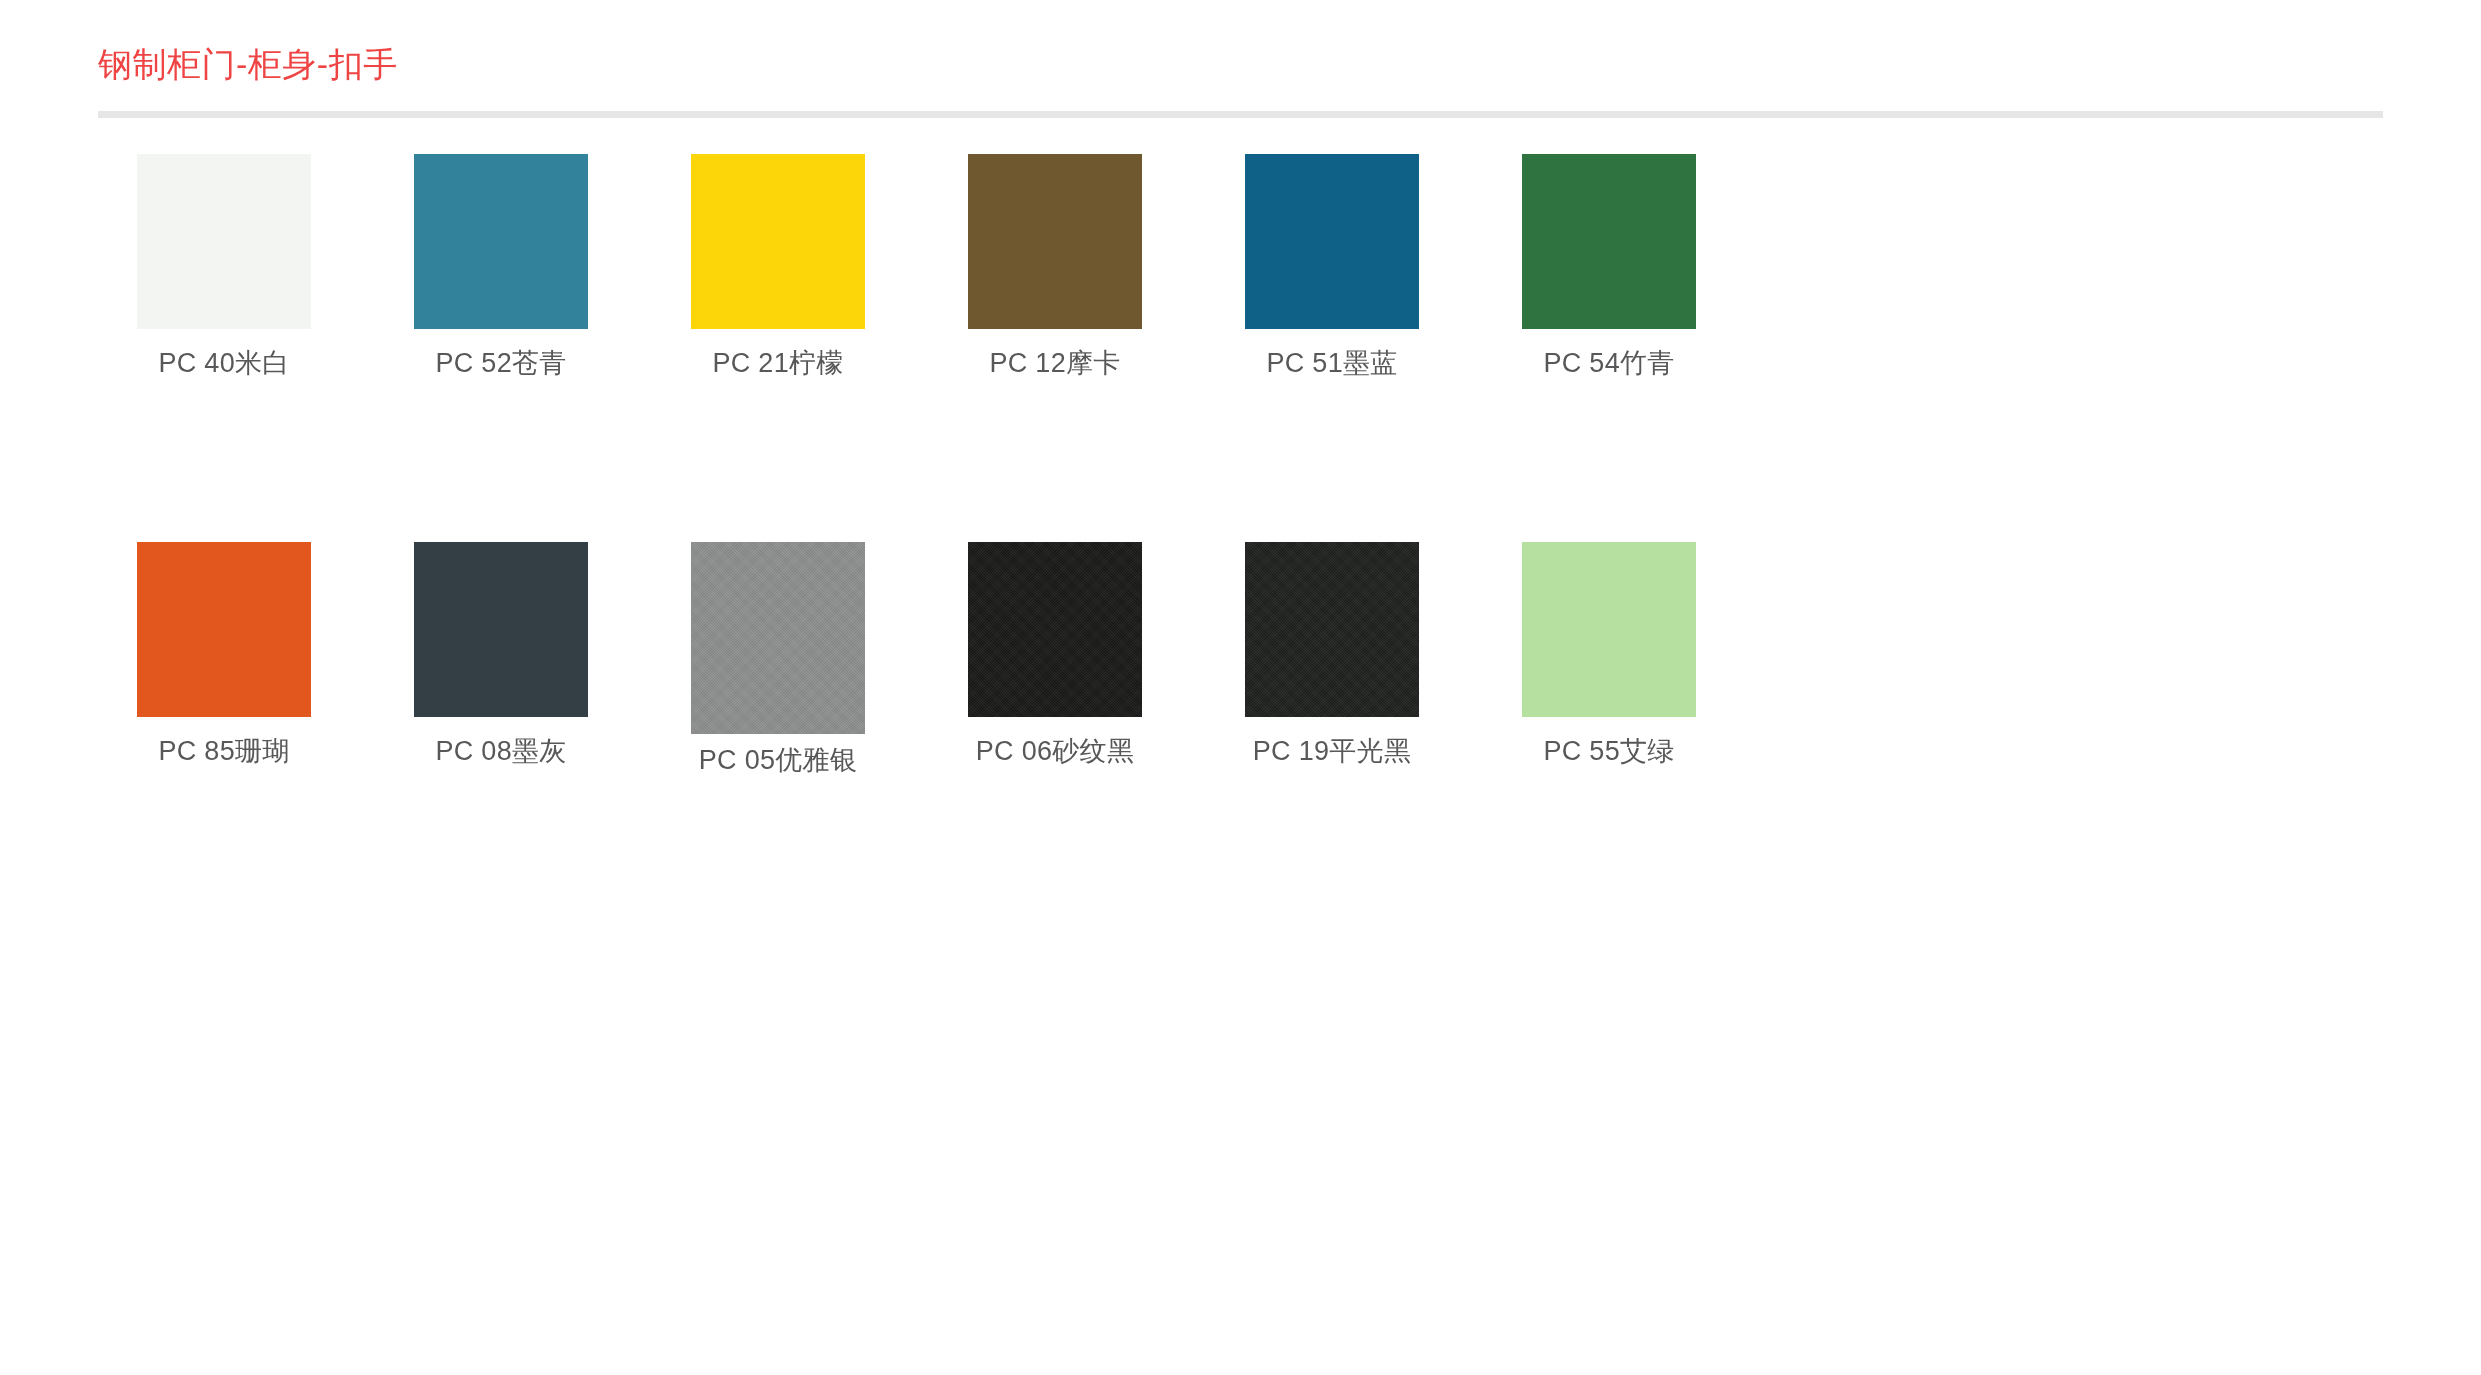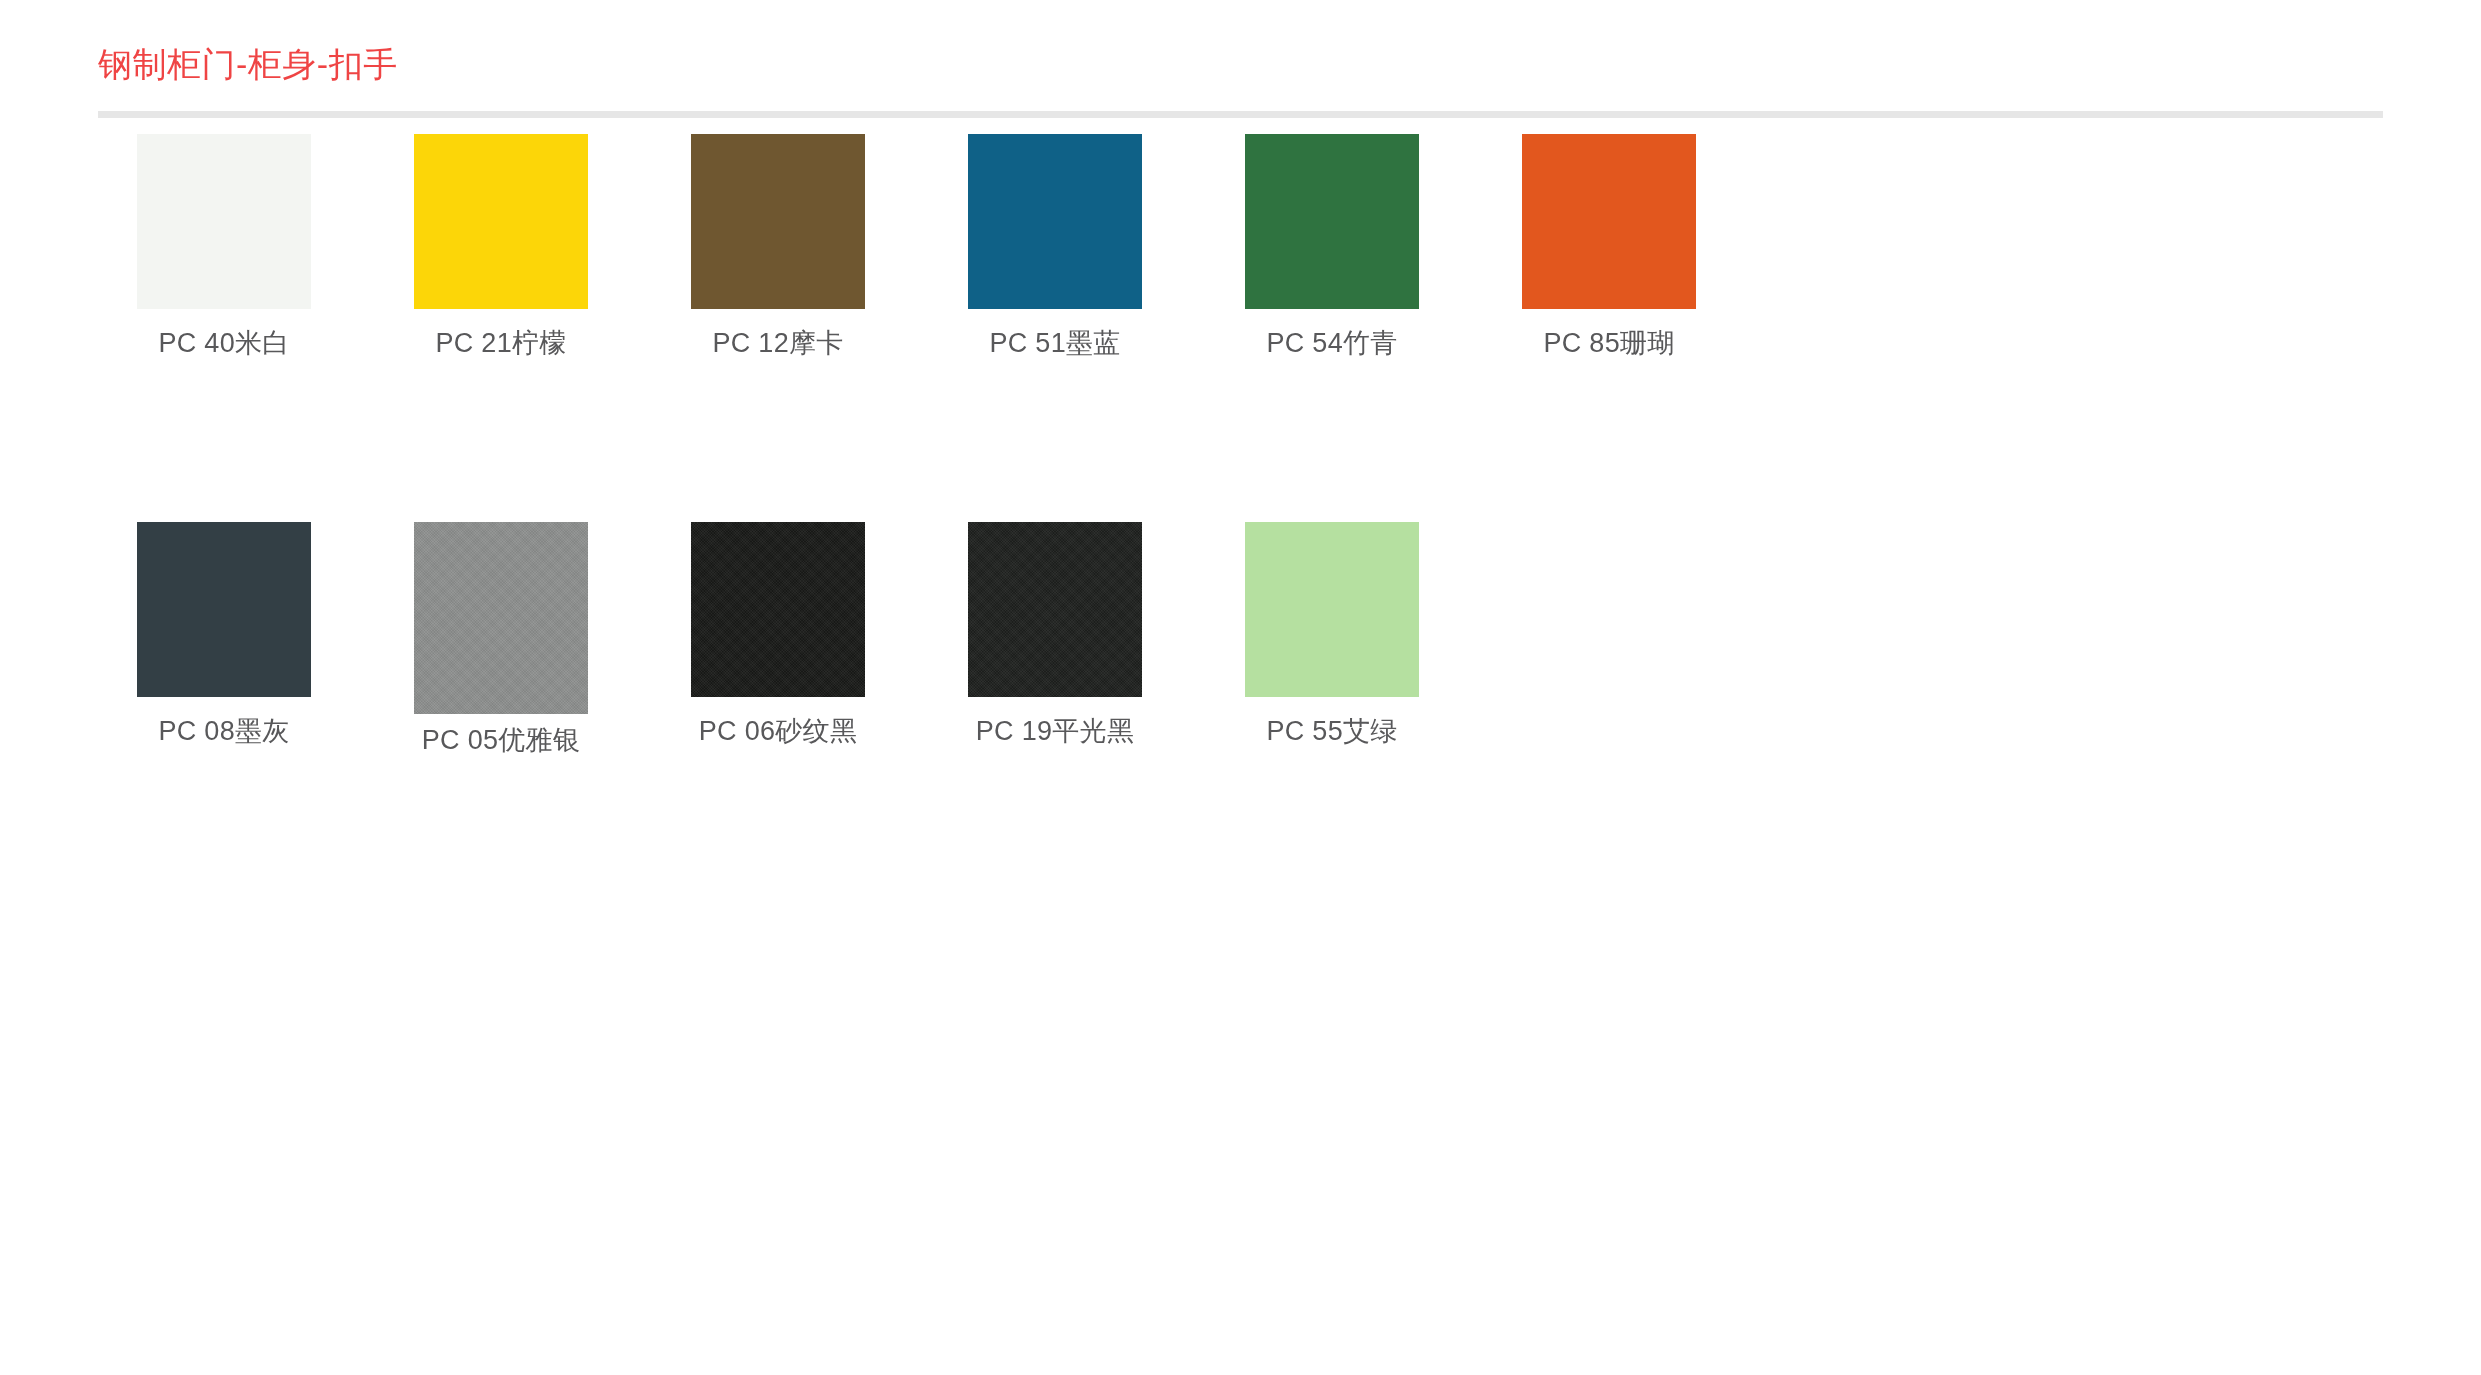--- a/index.html
+++ b/index.html
@@ -36,21 +36,21 @@
   .title-divider {
     margin: 26px 98px 0 98px;
     height: 7px;
     background: #e6e6e6;
     border: none;
   }
 
   
   .swatch-grid {
     margin: 0;
-    padding: 16px 0 0 0;
+    padding: 36px 0 0 0;
     display: grid;
     grid-template-columns: repeat(6, 252px);
     column-gap: 25px;
     row-gap: 0;
     justify-content: start;
     padding-left: 98px;
   }
 
   .swatch-cell {
     width: 252px;
@@ -111,20 +111,24 @@
     <h1 class="page-title">钢制柜门-柜身-扣手</h1>
   </div>
   <hr class="title-divider">
 
   <div class="swatch-grid">
       <div class="swatch-cell">
         <div class="swatch-chip" style="background-color: rgb(243, 245, 242);"></div>
         <div class="swatch-label">PC 40米白</div>
       </div>
       <div class="swatch-cell">
+        <div class="swatch-chip" style="background-color: rgb(49, 130, 154);"></div>
+        <div class="swatch-label">PC 52苍青</div>
+      </div>
+      <div class="swatch-cell">
         <div class="swatch-chip" style="background-color: rgb(252, 214, 8);"></div>
         <div class="swatch-label">PC 21柠檬</div>
       </div>
       <div class="swatch-cell">
         <div class="swatch-chip" style="background-color: rgb(111, 87, 48);"></div>
         <div class="swatch-label">PC 12摩卡</div>
       </div>
       <div class="swatch-cell">
         <div class="swatch-chip" style="background-color: rgb(15, 97, 135);"></div>
         <div class="swatch-label">PC 51墨蓝</div>

